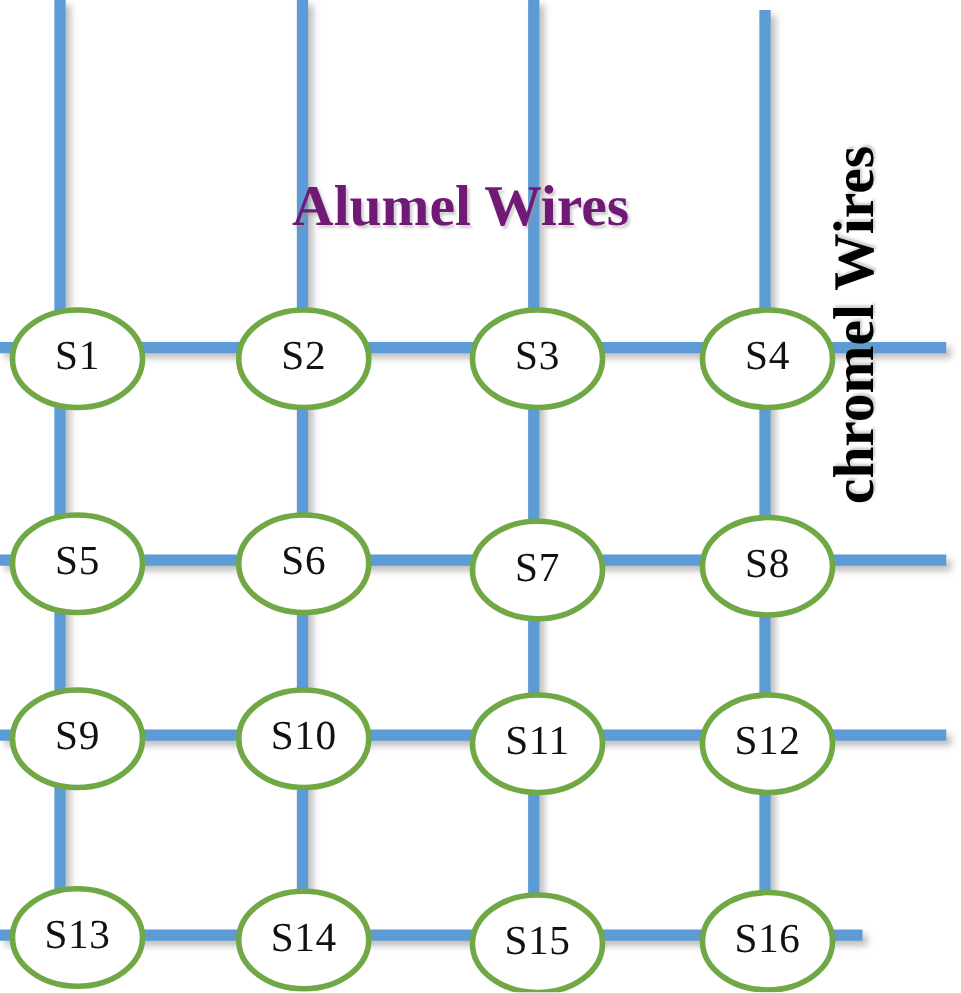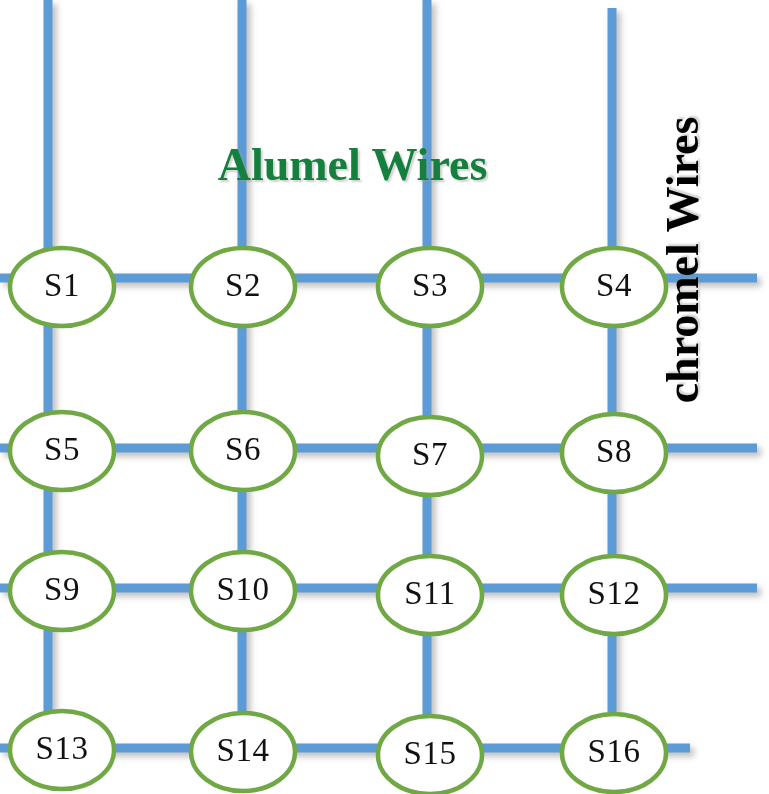--- a/index.html
+++ b/index.html
@@ -40,28 +40,28 @@
   .node-label {
     font-family: "Liberation Serif", serif;
     font-size: 33px;
     fill: #111111;
     text-anchor: middle;
     dominant-baseline: middle;
     letter-spacing: 0.5px;
   }
   #title-top {
     position: absolute;
-    left: 0;
+    left: 16px;
     top: 142px;
     width: 705px;
     text-align: center;
     font-family: "Liberation Serif", serif;
     font-weight: bold;
     font-size: 46px;
-    color: #15803d;
+    color: #701a75;
     line-height: 1;
     white-space: nowrap;
     pointer-events: none;
     text-shadow: 2px 2px 2px rgba(150,150,150,0.45);
   }
   #title-right {
     position: absolute;
     left: 660px;
     top: 315px;
     width: 330px;

